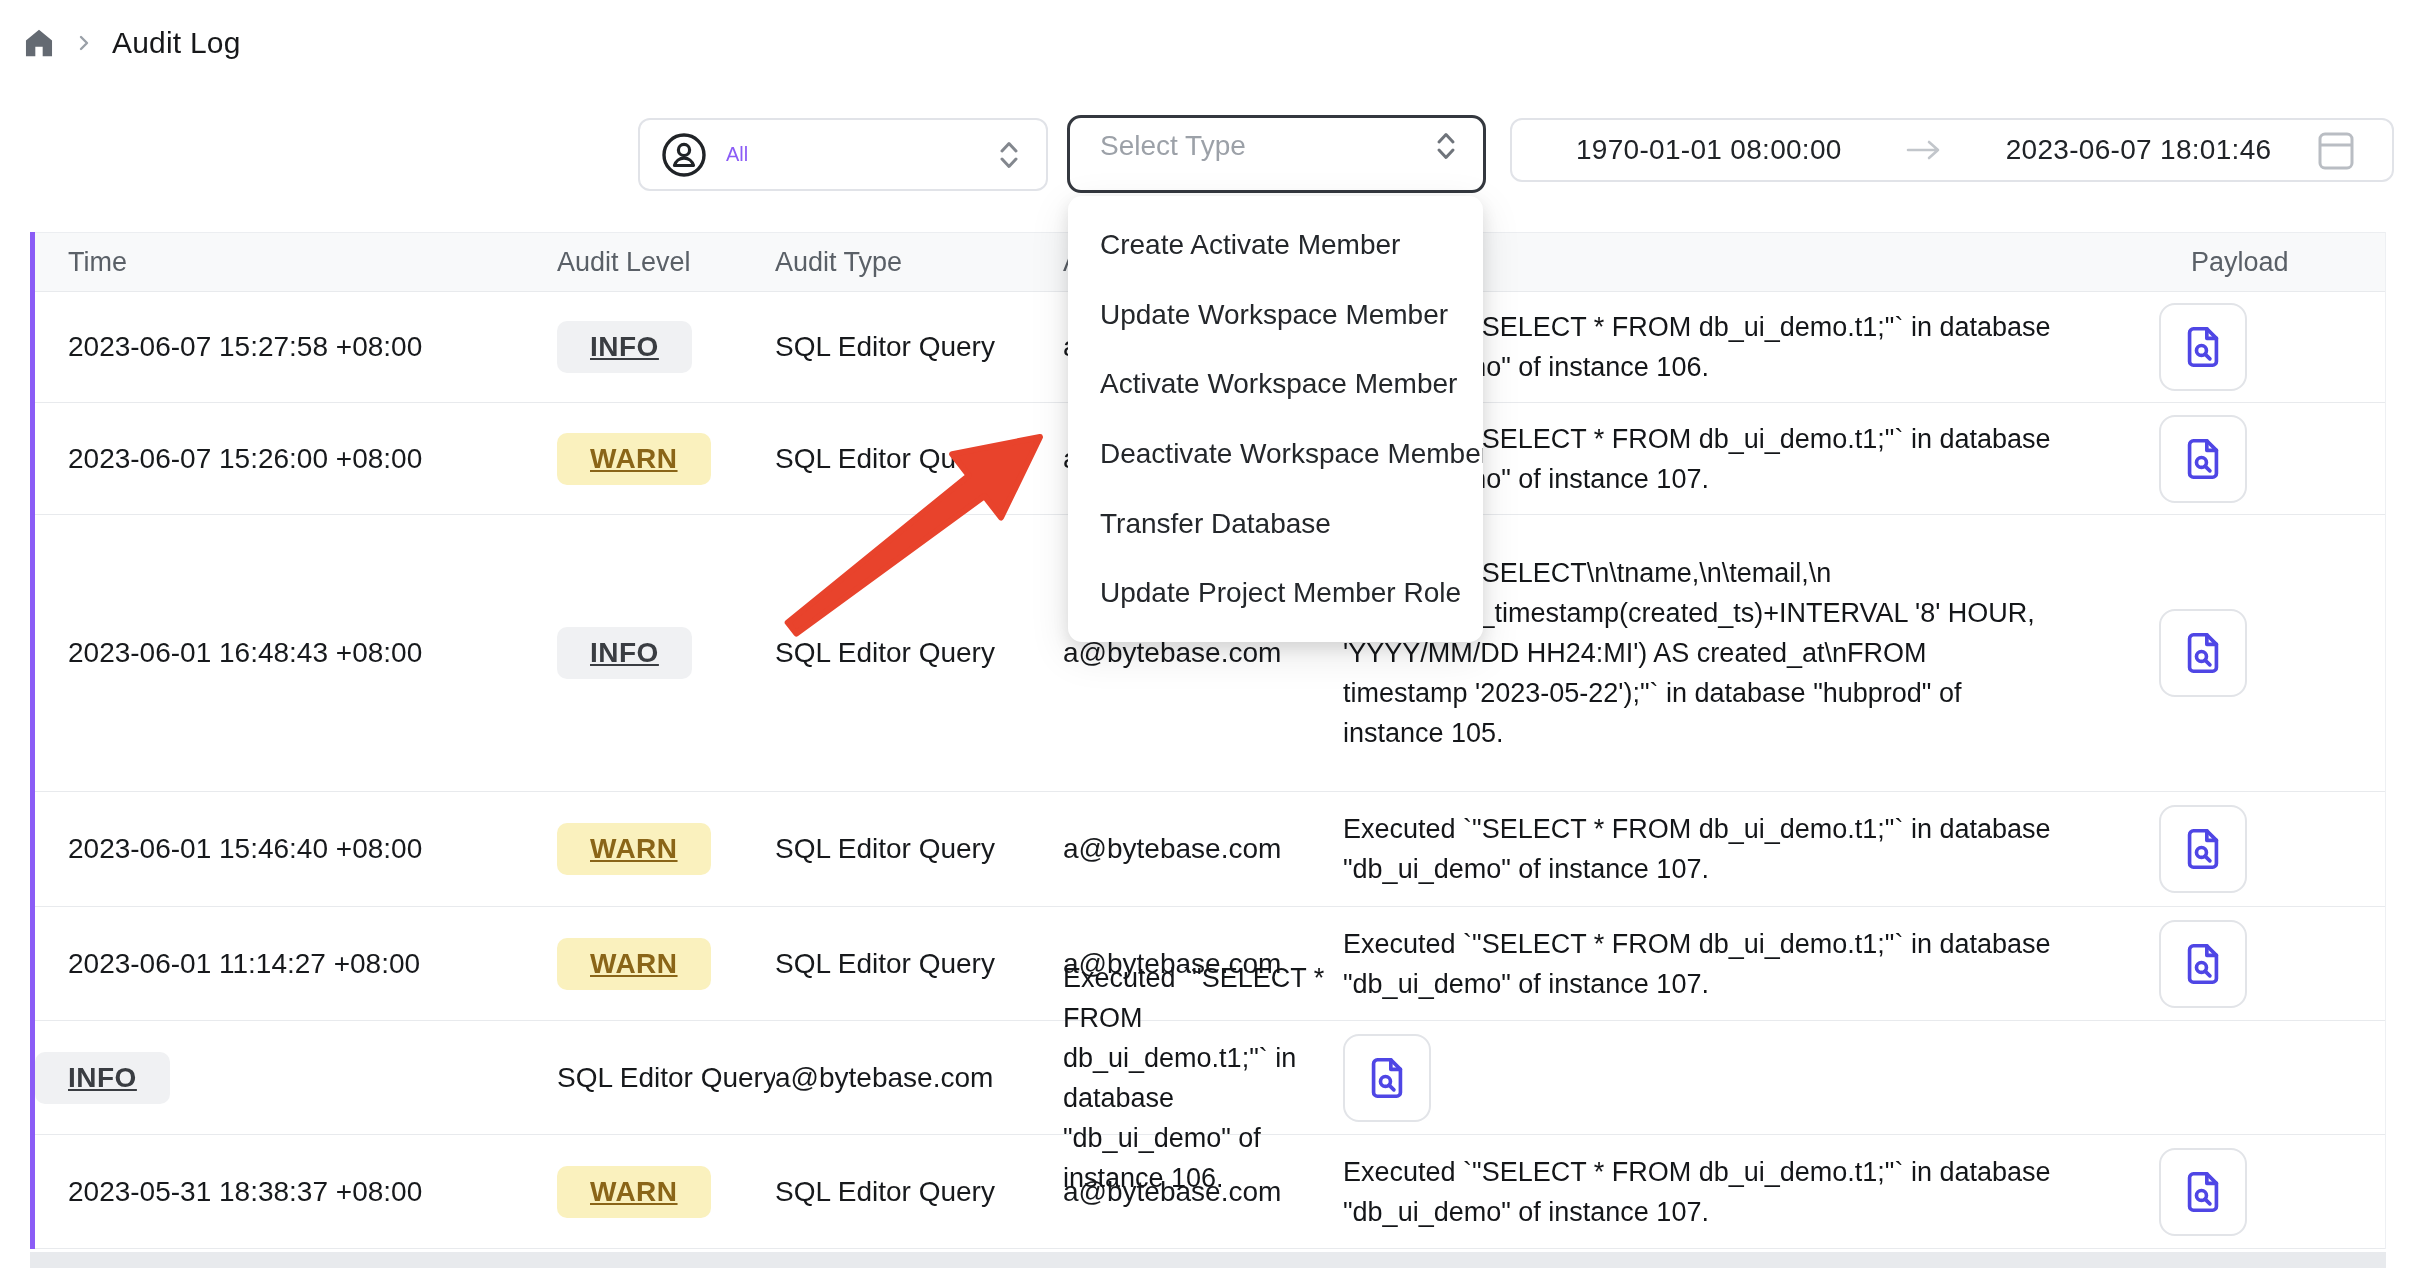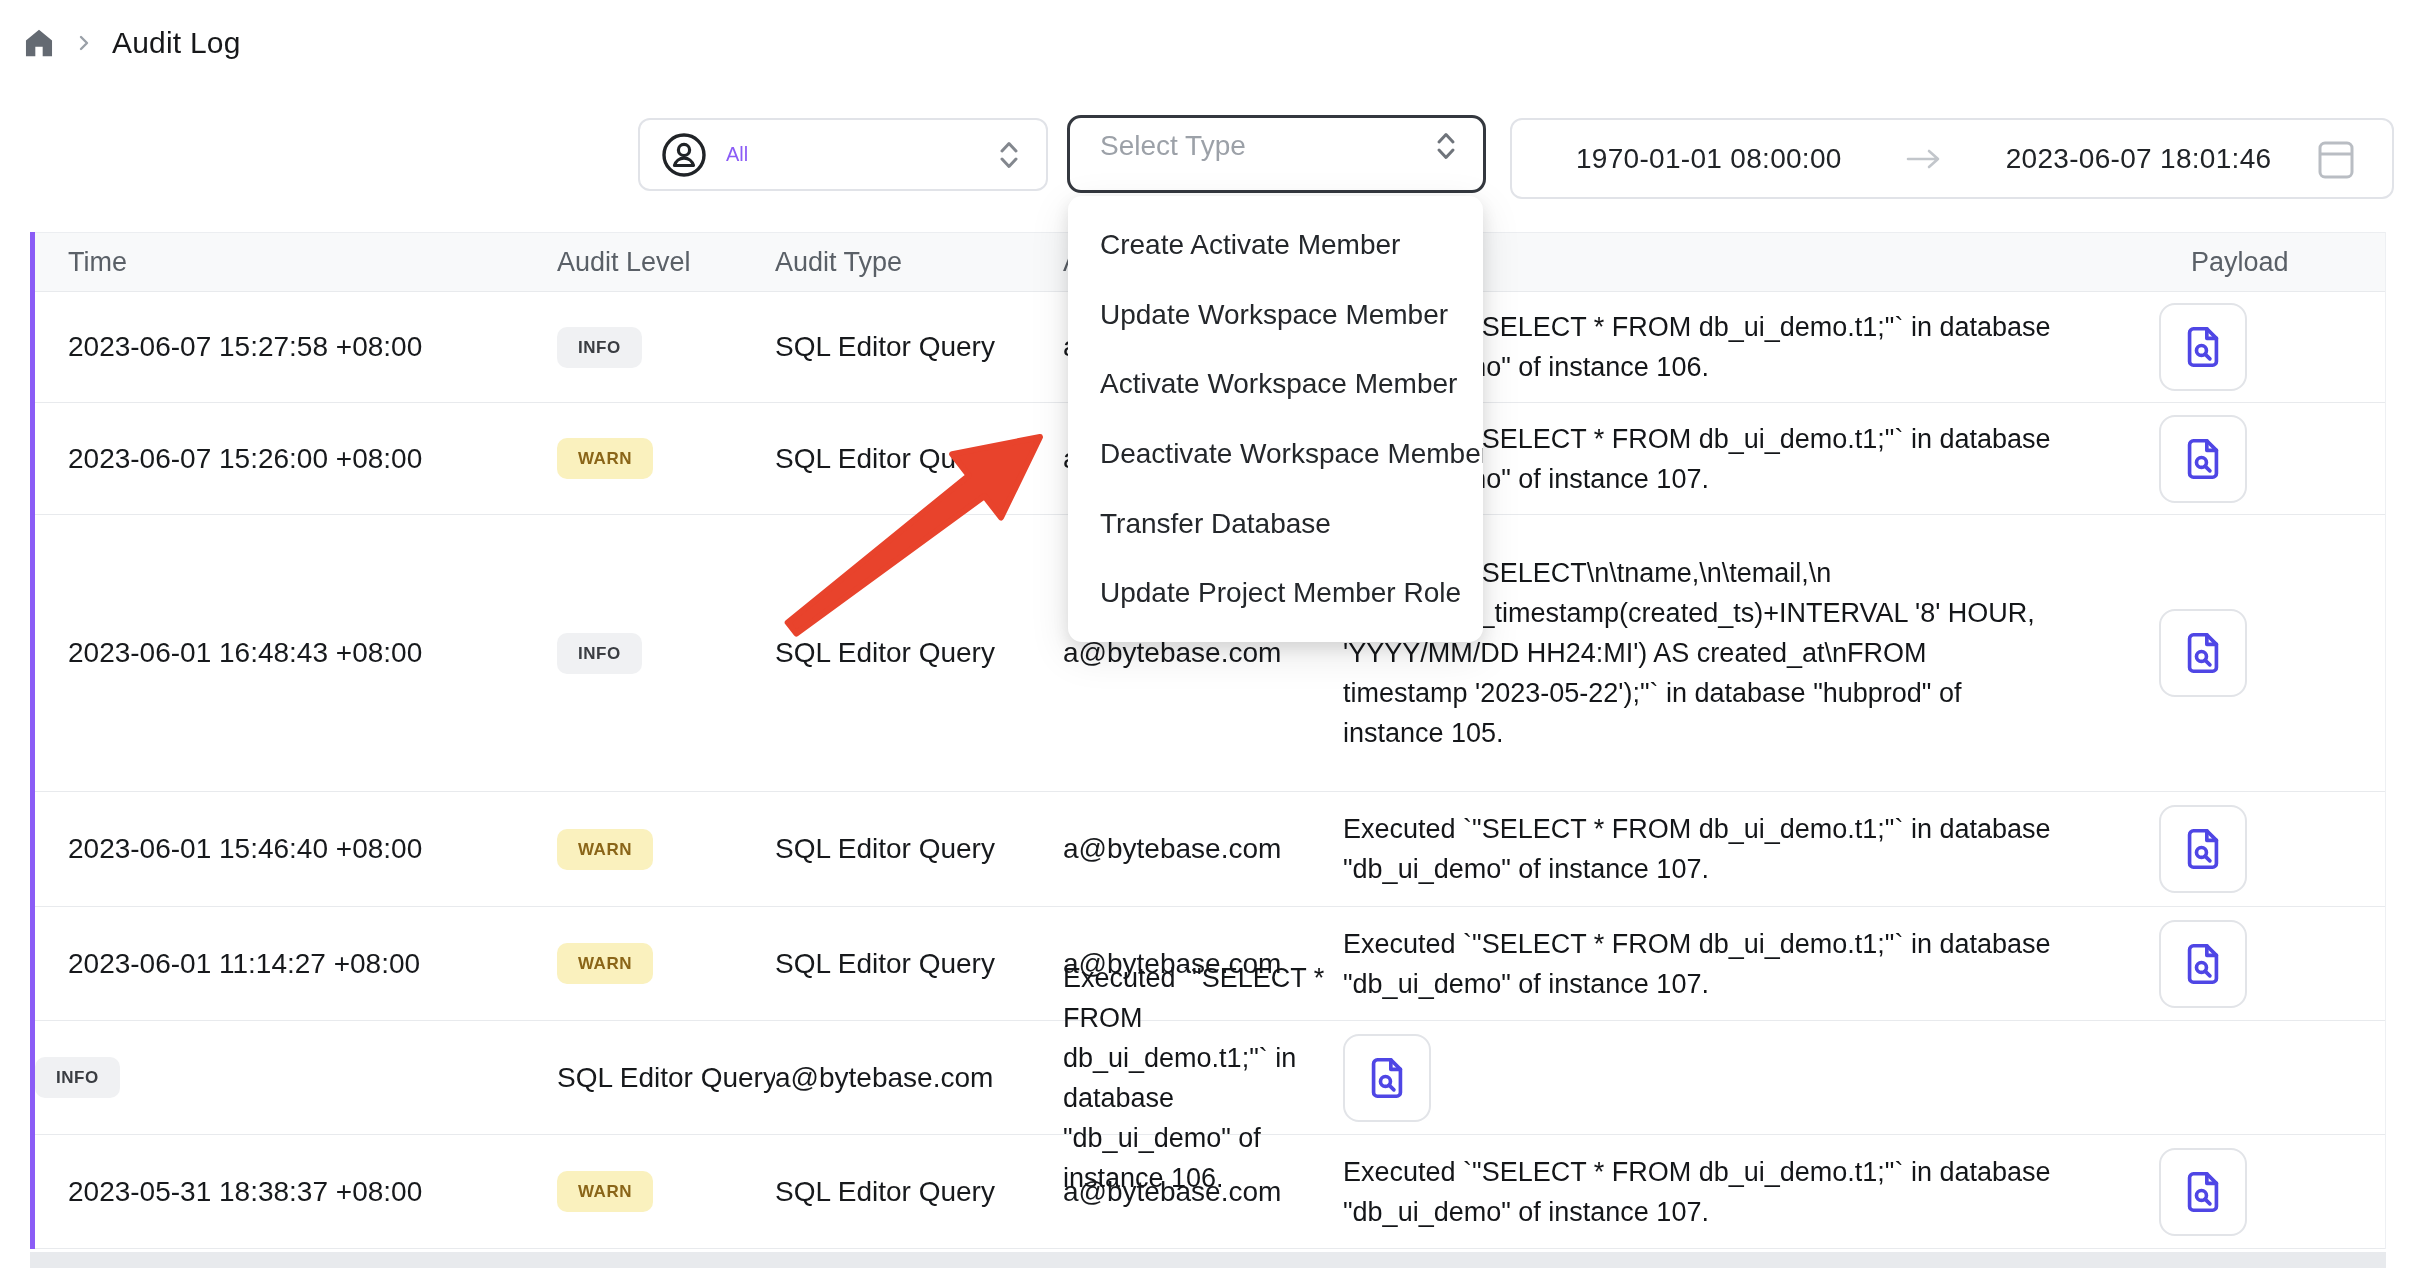--- a/index.html
+++ b/index.html
@@ -20,43 +20,43 @@
   .bc-sep{width:20px;height:20px;}
   .bc-title{font-size:30px;font-weight:500;color:#17181a;letter-spacing:.2px;}
 
   
   .sel{position:absolute;display:flex;align-items:center;background:#fff;}
   .sel-actor{left:638px;top:118px;width:410px;height:73px;border:2px solid #e1e3e8;border-radius:12px;padding:0 24px 0 20px;cursor:pointer;}
   .sel-actor .lbl{font-size:20px;margin-left:18px;color:#8b5cf6;}
   .sel-type{left:1067px;top:115px;width:419px;height:78px;border:3px solid #34383f;border-radius:14px;padding:0 24px 16px 30px;cursor:pointer;}
   .sel-type .ph{font-size:28px;color:var(--muted);}
   .updown{margin-left:auto;flex:none;}
-  .daterange{left:1510px;top:118px;width:884px;height:81px;border:2px solid #e1e3e8;border-radius:12px;padding:0 36px 0 64px;cursor:pointer;}
+  .daterange{left:1510px;top:118px;width:884px;height:64px;border:2px solid #e1e3e8;border-radius:12px;padding:0 36px 0 64px;cursor:pointer;}
   .daterange .dt{font-size:28px;color:#202327;letter-spacing:.3px;}
   .daterange .arr{margin:0 62px;flex:none;}
   .daterange .cal{margin-left:auto;flex:none;}
 
   
   .table{position:absolute;left:30px;top:232px;width:2356px;border-left:5px solid #8b5cf6;border-right:1px solid #eef0f3;}
   .thead,.trow{display:grid;grid-template-columns:522px 218px 288px 280px 816px 232px;align-items:center;}
   .thead{height:60px;background:var(--header_bg);border-top:1px solid #eceef1;border-bottom:1px solid var(--border);
     font-size:27px;font-weight:400;color:var(--header_text);}
   .cell{overflow:hidden;}
   .c-time{padding-left:33px;white-space:nowrap;}
   .trow{border-bottom:1px solid var(--border);font-size:28px;}
   #rows .trow:nth-child(1){height:111px;}
   #rows .trow:nth-child(2){height:112px;}
   #rows .trow:nth-child(3){height:277px;}
   #rows .trow:nth-child(4){height:115px;}
   #rows .trow:nth-child(5){height:114px;}
   #rows .trow:nth-child(6){height:114px;}
   #rows .trow:nth-child(7){height:114px;}
   .c-type,.c-actor{white-space:nowrap;}
-  .badge{display:inline-block;font-size:17px;font-weight:700;letter-spacing:.5px;
-    padding:12px 21px;border-radius:10px;line-height:1;}
+  .badge{display:inline-block;font-size:28px;font-weight:700;letter-spacing:.5px;
+    padding:12px 33px;border-radius:10px;line-height:1;text-decoration:underline;}
   .badge-info{background:var(--info_bg);color:var(--info_text);}
   .badge-warn{background:var(--warn_bg);color:var(--warn_text);}
   .c-comment{font-size:27px;line-height:40px;color:#141619;word-break:break-word;}
   .payload-btn{width:88px;height:88px;border:2px solid #e2e4e8;border-radius:16px;background:#fff;
     display:flex;align-items:center;justify-content:center;cursor:pointer;}
   .bottom-band{position:absolute;left:30px;top:1252px;width:2356px;height:16px;background:#e8eaed;}
 
   
   .menu{position:absolute;left:1068px;top:196px;width:415px;height:446px;background:#fff;border-radius:14px;
     box-shadow:0 6px 16px rgba(0,0,0,.10),0 12px 40px rgba(0,0,0,.10);padding:14px 0;z-index:10;

